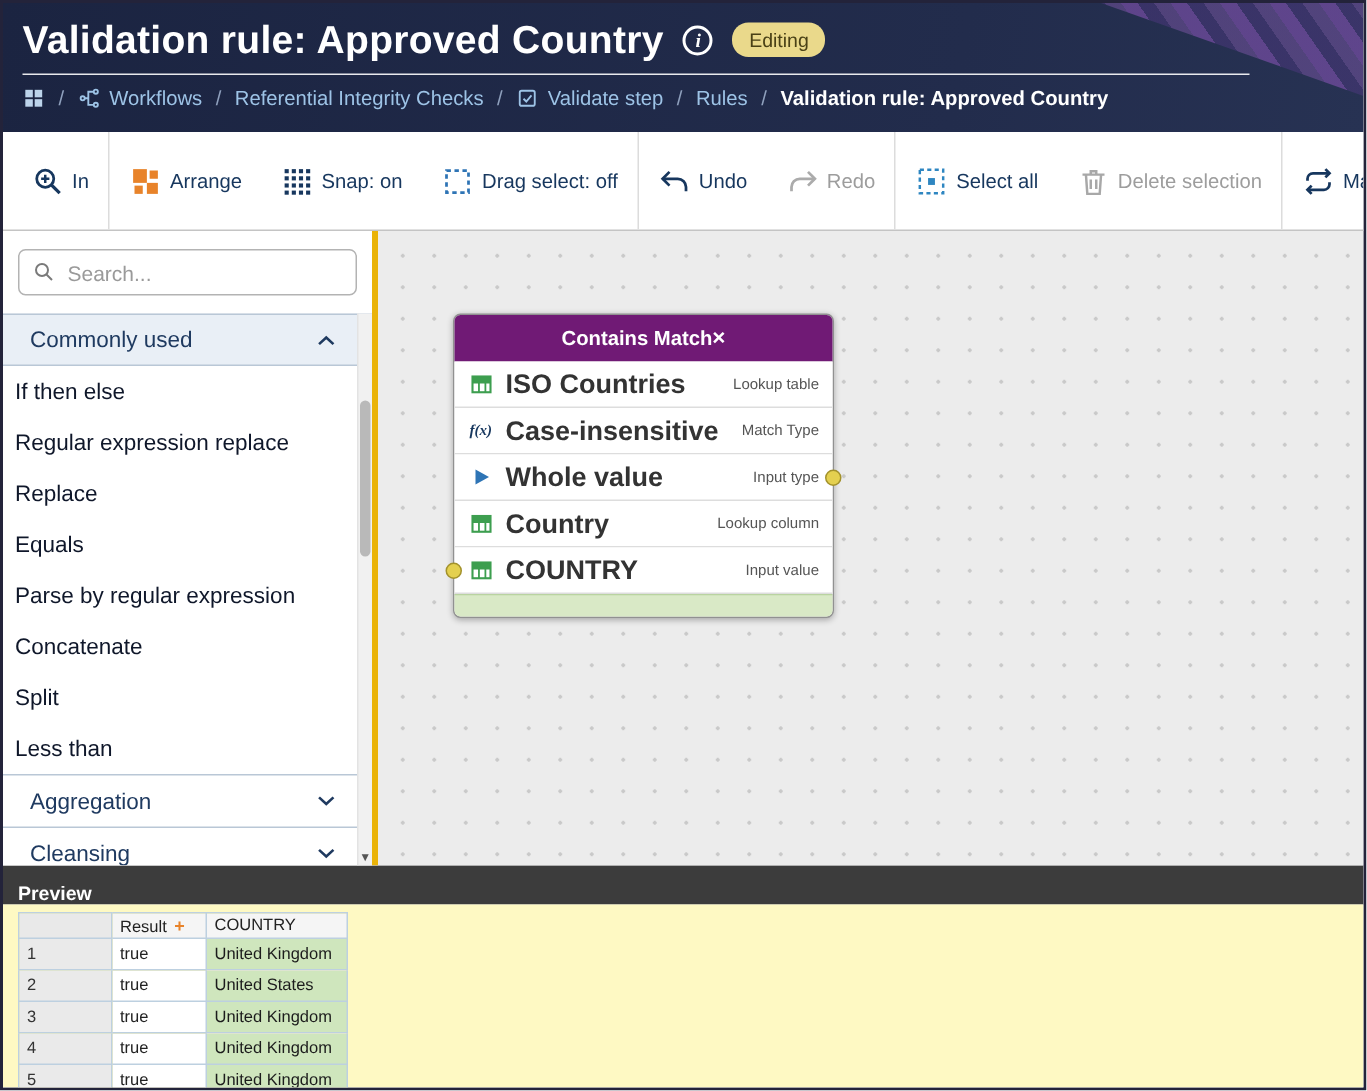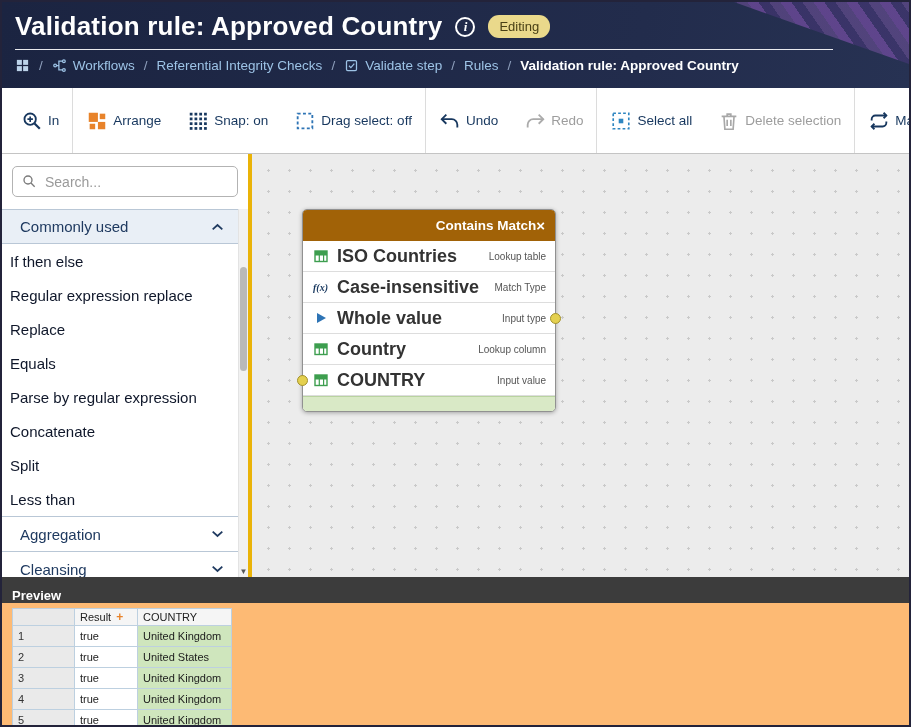--- a/index.html
+++ b/index.html
@@ -42,36 +42,36 @@
   .side-header{display:flex;align-items:center;justify-content:space-between;height:35px;padding:0 24px 0 18px;font-size:15px;font-weight:normal;color:#1f3a60;border-top:1px solid #b9c7d6;cursor:pointer;background:#fff}
   .side-header.expanded{background:#e9eff6;border-bottom:1px solid #b9c7d6}
   .side-header .chev svg{width:13px;height:8px;display:block}
   .side-item{height:34px;display:flex;align-items:center;padding-left:8px;font-size:15px;color:#0f172a;cursor:pointer}
   .sb{position:absolute;top:55px;bottom:0;right:0;width:10px;background:#f1f1f1;border-left:1px solid #e3e3e3}
   .sb-thumb{position:absolute;left:1px;right:1px;top:58px;height:104px;background:#b9b9b9;border-radius:4px;cursor:grab}
   .sb-arrow{position:absolute;bottom:1px;left:0;width:100%;text-align:center;font-size:8px;color:#555;line-height:1}
 
   .canvas{flex:1;position:relative;background-color:#ececec;background-image:radial-gradient(circle,#c9c9c9 1.2px,transparent 1.3px);background-size:21px 21px;background-position:6px 6px;overflow:hidden}
   .node{position:absolute;left:50px;top:55px;width:254px;background:#fff;border:1px solid #919191;border-radius:5px;box-shadow:0 1px 4px rgba(0,0,0,.3)}
-  .node-header{height:31px;background:#a16207;color:#fff;display:flex;align-items:center;justify-content:flex-end;padding:0 10px;font-size:13.5px;font-weight:bold;border-radius:4px 4px 0 0}
+  .node-header{height:31px;background:#701a75;color:#fff;display:flex;align-items:center;justify-content:center;padding:0 10px;font-size:13.5px;font-weight:bold;border-radius:4px 4px 0 0}
   .node-close{cursor:pointer;font-size:15px;font-weight:bold;line-height:1}
   .node-row{height:31px;display:flex;align-items:center;gap:8px;padding:0 9px;border-bottom:1px solid #ddd;background:#fff}
   .row-icon{width:17px;flex:none;display:flex;align-items:center;justify-content:center}
   .row-icon svg{width:14px;height:14px;display:block}
   .fx{font-style:italic;font-size:10px;font-weight:bold;color:#17375e;font-family:"Liberation Serif",serif}
   .row-name{font-size:18px;font-weight:bold;color:#333}
   .row-role{margin-left:auto;font-size:10px;color:#555}
   .node-footer{height:15px;background:#d9e9c6;border-top:1px solid #b9d3a0;border-radius:0 0 4px 4px}
   .port{position:absolute;width:11px;height:11px;border-radius:50%;background:#e4d04f;border:1px solid #a3922c;cursor:pointer}
   .port.right{right:-6px;top:103px}
   .port.left{left:-6px;top:165px}
 
   
   .pv-bar{height:26px;flex:none;background:#3c3c3c;color:#fff;display:flex;align-items:flex-end;padding-left:10px;font-size:13px;font-weight:bold}
-  .pv-body{flex:1;background:#fdba74;padding:5px 0 0 10px;overflow:hidden}
+  .pv-body{flex:1;background:#fef9c3;padding:5px 0 0 10px;overflow:hidden}
   table.pv{border-collapse:collapse;font-size:11px;table-layout:fixed}
   .pv th,.pv td{border:1px solid #bdd0e0;padding:0 5px;overflow:hidden;white-space:nowrap;text-align:left}
   .pv thead th{height:17px;background:#f5f5f5;font-weight:normal;color:#222}
   .pv thead th.corner{background:#e9e9e9;width:62px}
   .pv thead th.c-result{width:63px}
   .pv thead th.c-country{width:94px}
   .pv th.rownum{height:21px;background:#eaeaea;font-weight:normal;color:#333}
   .pv td{height:21px}
   .pv td.result{background:#fff;color:#222}
   .pv td.country{background:#cfe6bd;color:#1c1c1c}

